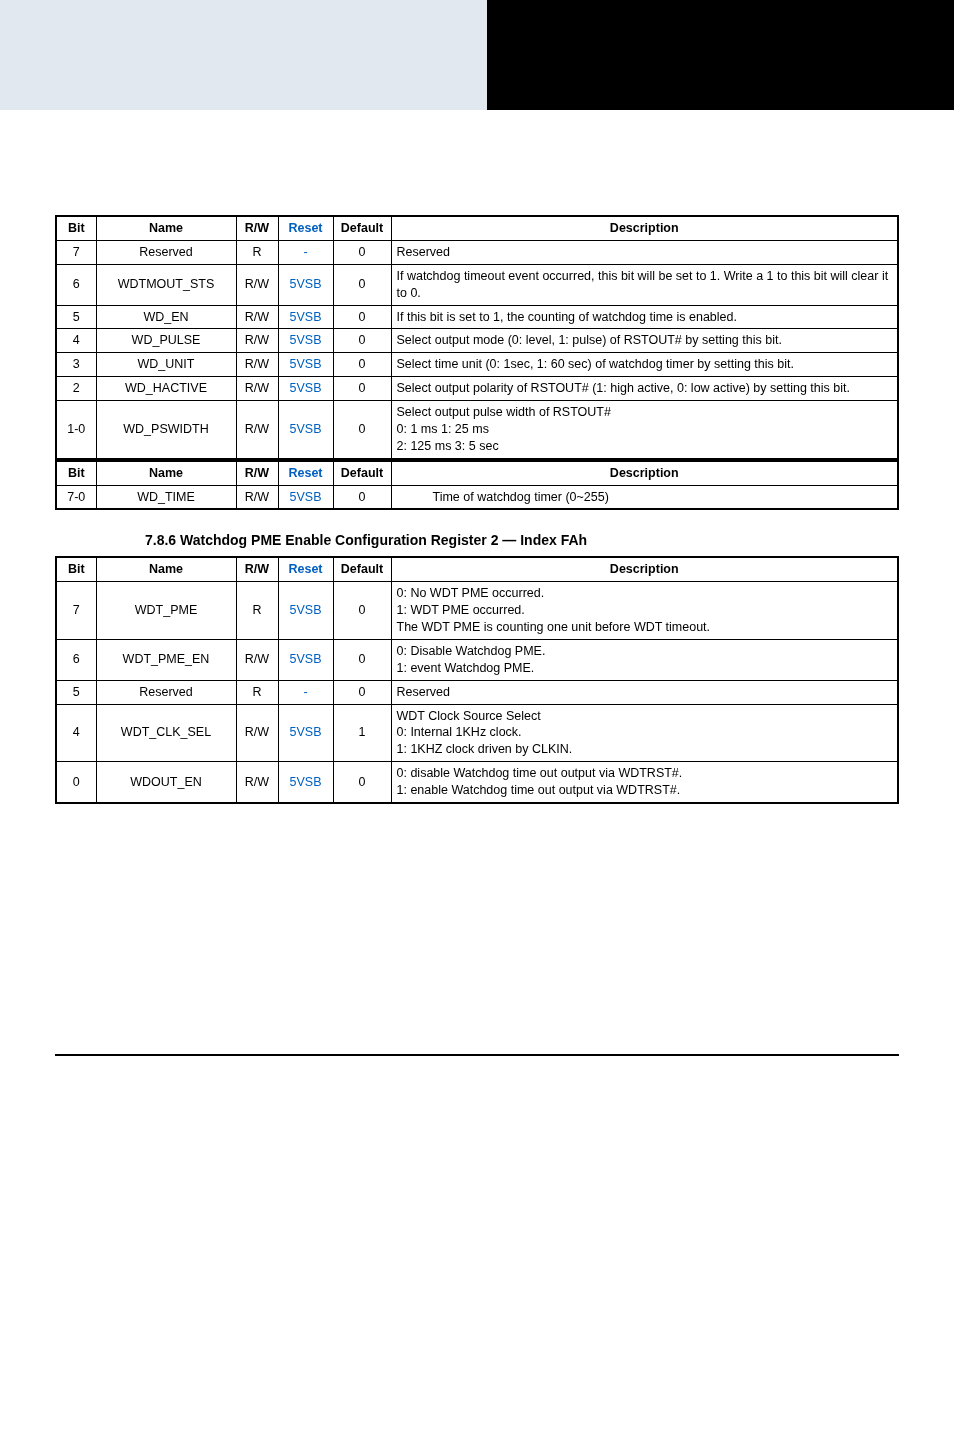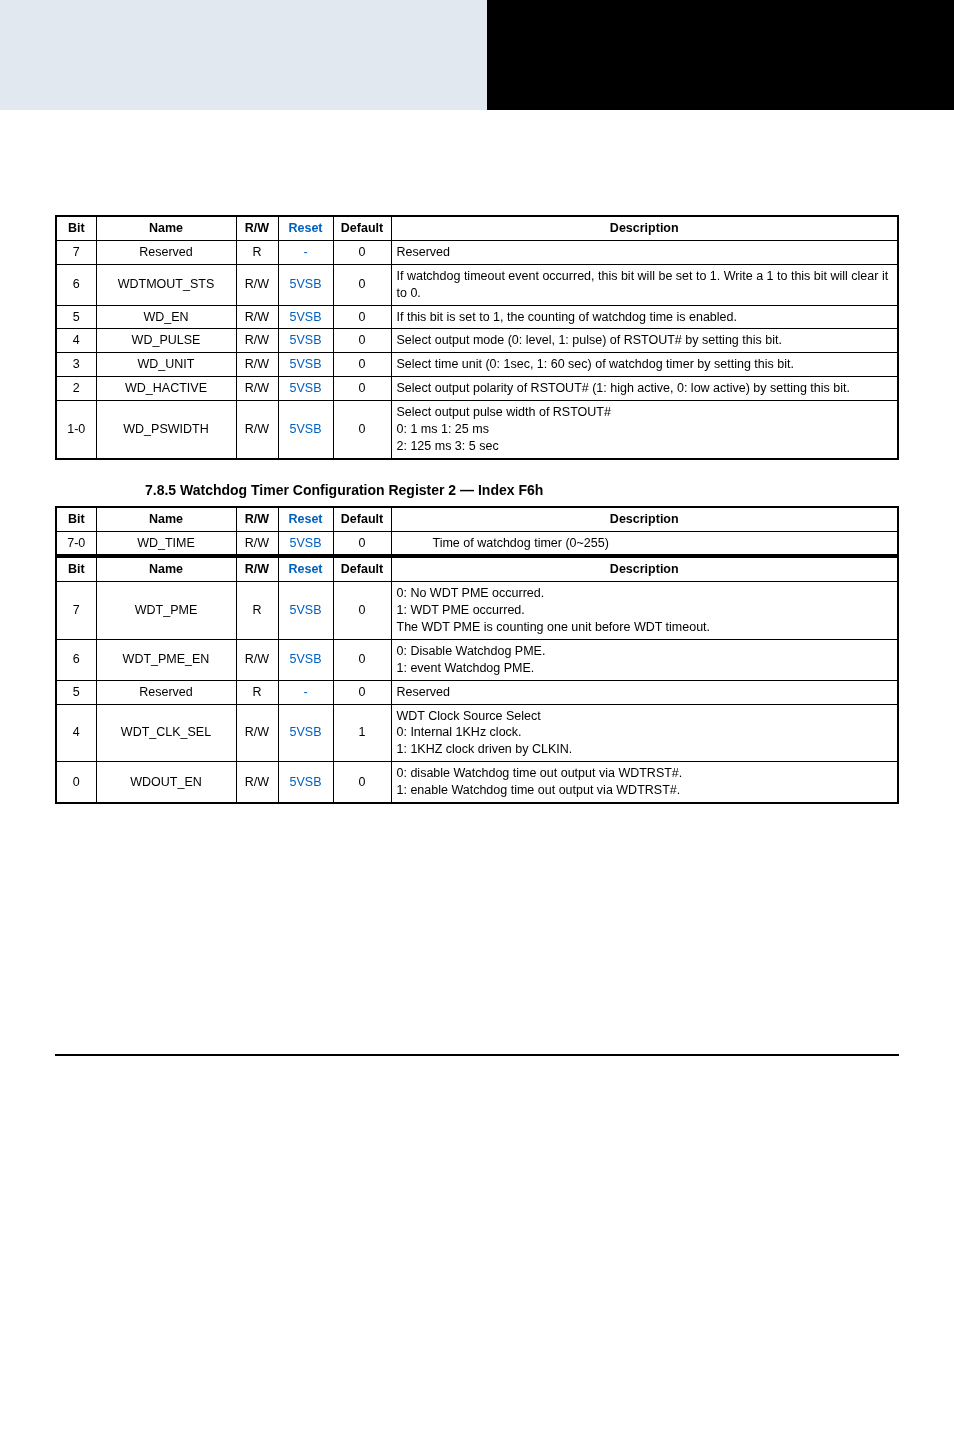--- a/index.html
+++ b/index.html
@@ -148,21 +148,20 @@
           <td class="center" style="white-space: pre-line;">R/W</td>
           <td class="rst" style="white-space: pre-line;">5VSB</td>
           <td class="center" style="white-space: pre-line;">0</td>
           <td class="desc" style="white-space: pre-line;">Select output pulse width of RSTOUT#
 0: 1 ms            1: 25 ms
 2: 125 ms         3: 5 sec</td>
         </tr>
       </tbody>
   </table>
 
-  <div class="section-title">7.8.5  Watchdog Timer Configuration Register 2 — Index F6h</div>
   <table class="reg">
     <colgroup>
         <col class="c-bit">
         <col class="c-name">
         <col class="c-rw">
         <col class="c-rst">
         <col class="c-def">
         <col>
       </colgroup>
     <thead>
@@ -180,20 +179,21 @@
           <td class="center" style="white-space: pre-line;">7-0</td>
           <td class="center" style="white-space: pre-line;">WD_TIME</td>
           <td class="center" style="white-space: pre-line;">R/W</td>
           <td class="rst" style="white-space: pre-line;">5VSB</td>
           <td class="center" style="white-space: pre-line;">0</td>
           <td class="desc" style="white-space: pre-line; padding-left: 41px;">Time of watchdog timer (0~255)</td>
         </tr>
       </tbody>
   </table>
 
+  <div class="section-title">7.8.6  Watchdog PME Enable Configuration Register 2 — Index FAh</div>
   <table class="reg">
     <colgroup>
         <col class="c-bit">
         <col class="c-name">
         <col class="c-rw">
         <col class="c-rst">
         <col class="c-def">
         <col>
       </colgroup>
     <thead>

